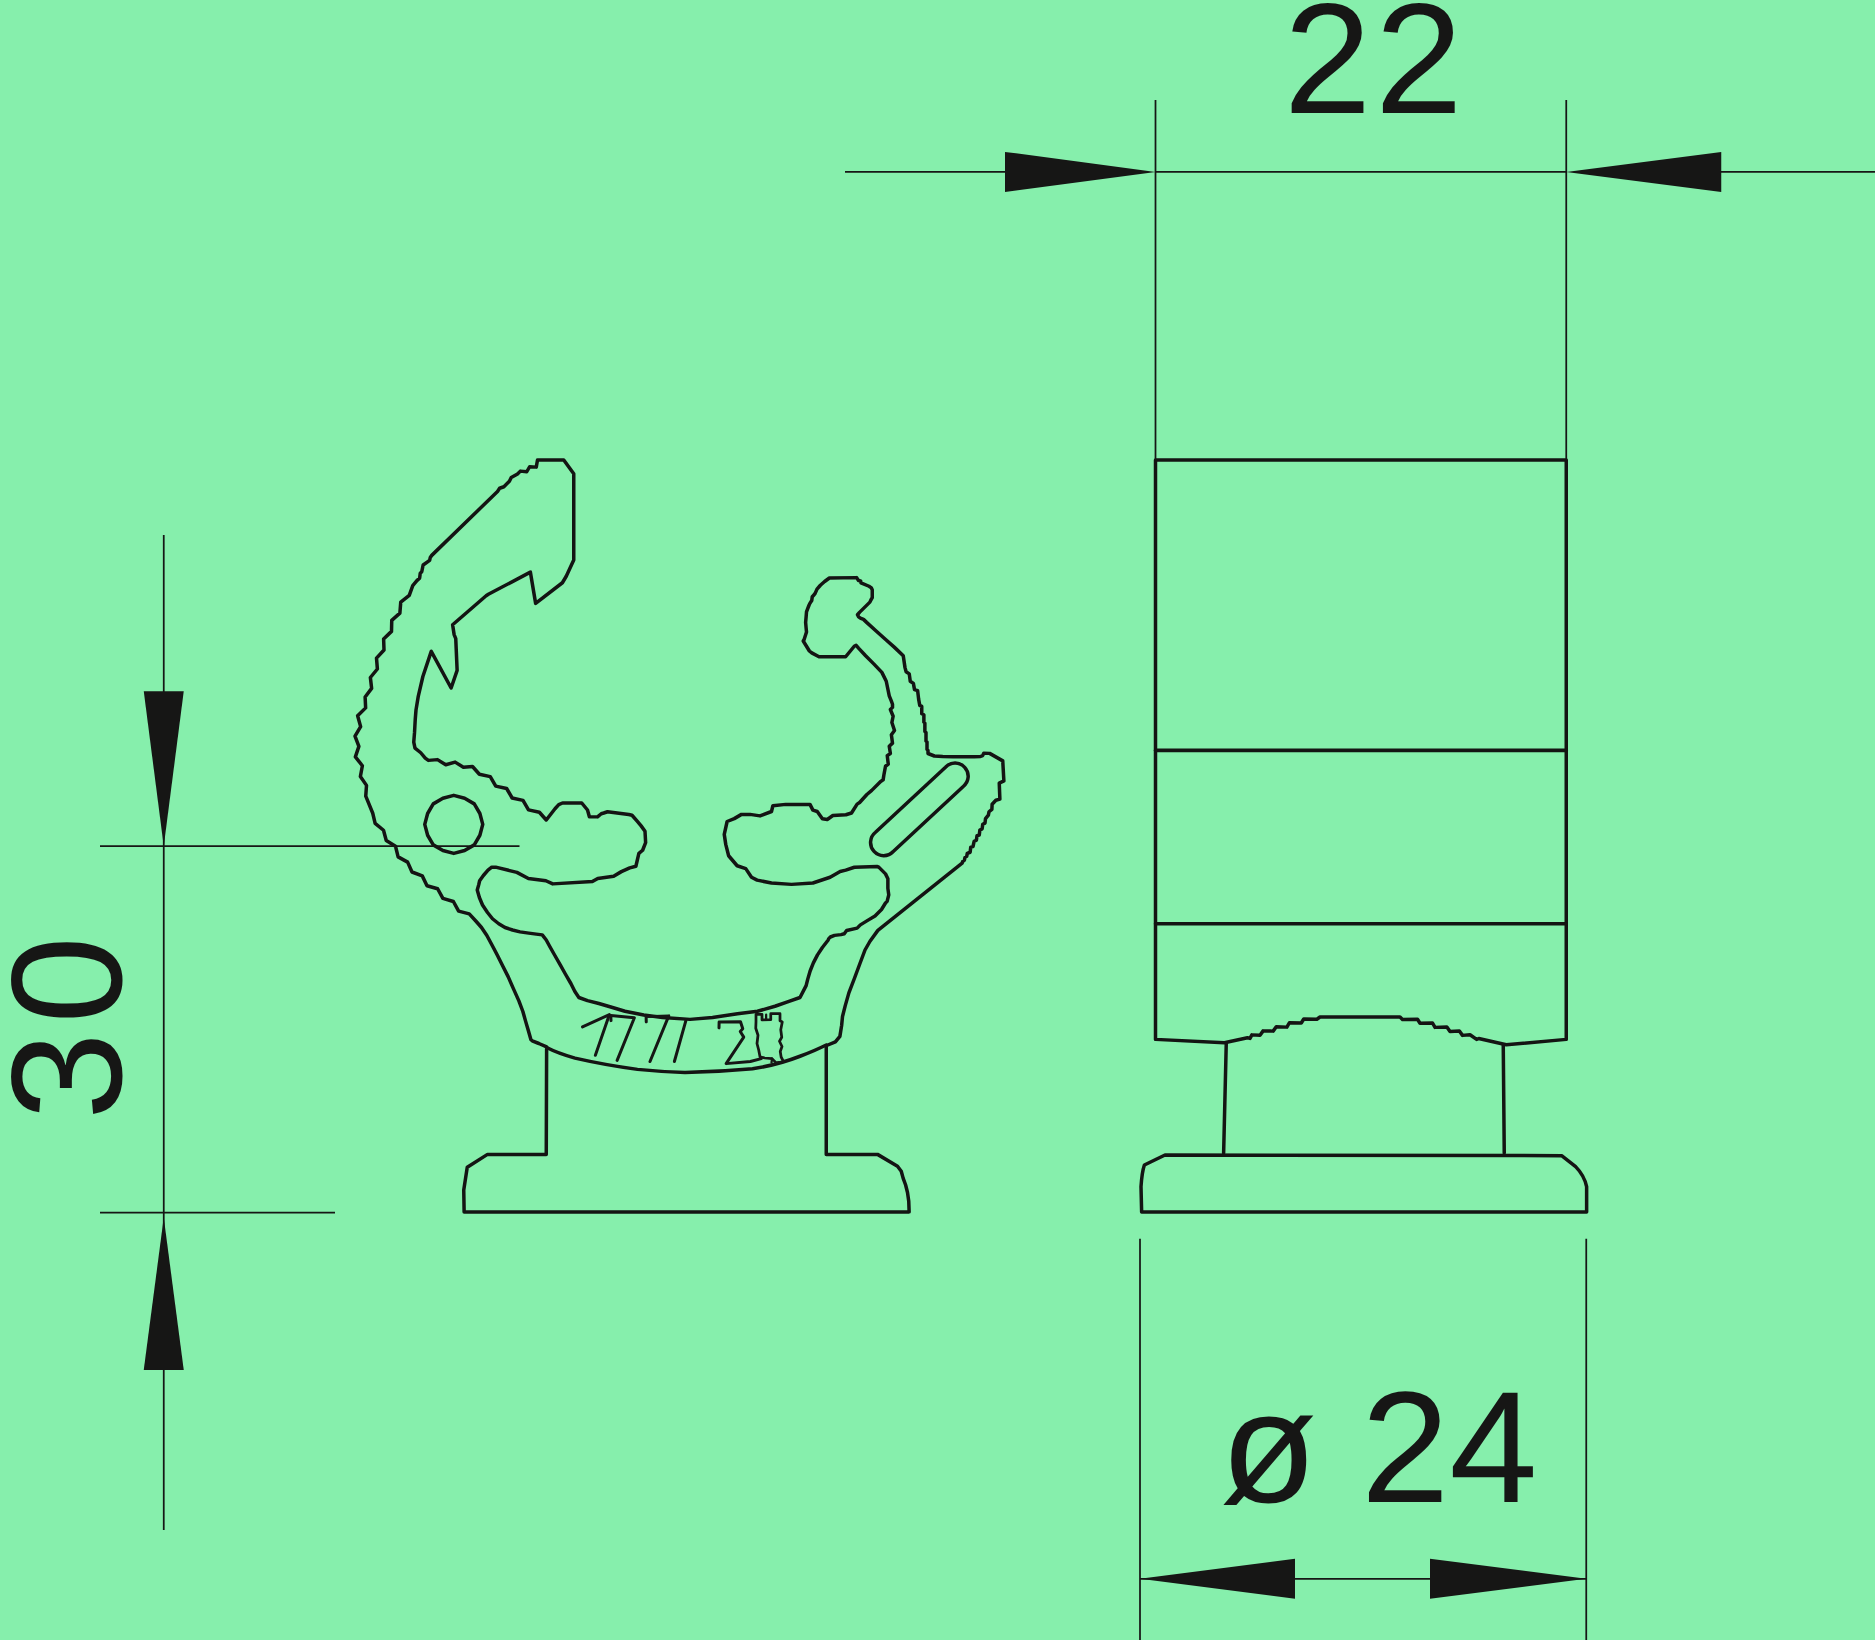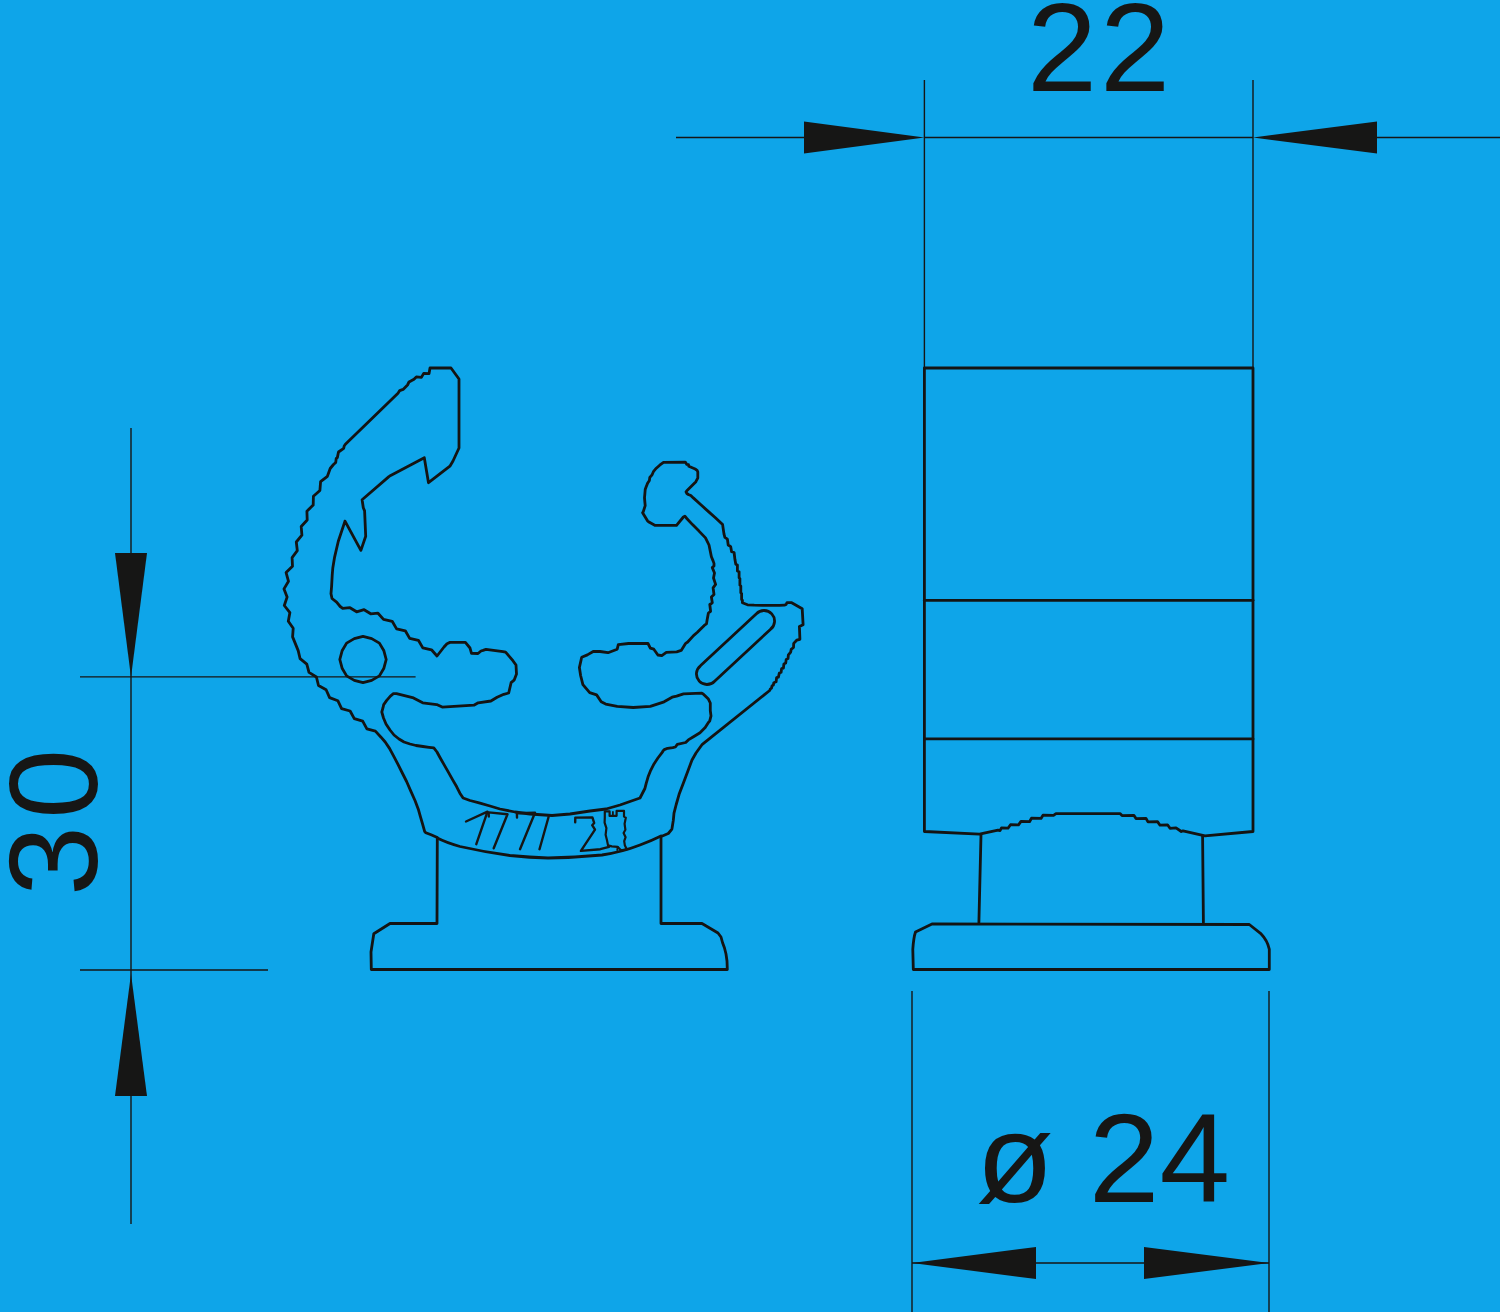--- a/index.html
+++ b/index.html
@@ -1,16 +1,16 @@
 <!DOCTYPE html>
 <html><head>
 <meta charset="utf-8">
 <style>
   html,body{margin:0;padding:0;background:#ffffff;}
-  .page{position:relative;width:1500px;height:1312px;background:#0ea5e9;overflow:hidden;}
+  .page{position:relative;width:1500px;height:1312px;background:#86efac;overflow:hidden;}
   svg{position:absolute;top:0;left:0;}
   text{font-family:"Liberation Sans",sans-serif;fill:#161615;}
 </style>
 </head>
 <body>
 <div class="page">
 <svg width="1500" height="1312" viewBox="0 0 1500 1312">
   <g fill="none" stroke="#141413" stroke-width="2.8" stroke-linejoin="round" stroke-linecap="round">
 
     <path d="M430.0 368.0 L451.0 368.0 L459.0 379.0 L459.0 448.0 L453.0 461.0 L449.9 466.2 L428.5 482.7 L424.3 457.7 L390.7 475.4 L388.9 476.6 L362.1 499.8 L363.3 507.7 L364.6 510.9 L365.7 536.3 L360.9 550.4 L345.0 521.1 L338.3 541.2 L334.6 557.1 L332.8 568.0 L332.2 575.4 L331.6 586.3 L331.0 593.7 L332.0 598.5 L336.6 602.2 L340.2 606.5 L342.7 608.3 L350.0 607.7 L356.6 611.8 L364.1 609.7 L370.7 613.8 L378.0 613.2 L383.5 619.4 L392.2 621.3 L396.6 628.9 L405.3 630.8 L409.7 638.4 L418.4 640.3 L422.8 647.9 L431.5 649.8 L437.0 656.0 L444.0 647.0 L447.0 643.7 L450.0 642.4 L465.4 642.4 L470.0 648.0 L471.5 653.4 L478.0 653.5 L481.0 651.0 L483.0 650.4 L486.0 649.4 L503.0 651.6 L505.6 652.2 L509.9 657.1 L512.9 660.7 L516.0 665.0 L516.5 674.1 L514.1 680.2 L511.1 682.7 L508.7 693.0 L503.8 694.3 L497.1 697.3 L490.9 701.0 L478.2 702.8 L473.9 705.2 L442.2 707.1 L436.7 704.6 L422.7 702.8 L413.5 697.9 L396.5 693.7 L393.4 693.7 L390.4 696.1 L386.7 700.4 L383.7 704.6 L383.0 707.7 L381.8 712.0 L383.5 718.0 L386.0 724.0 L390.0 730.0 L394.0 735.0 L399.0 739.0 L404.0 742.0 L410.0 744.0 L416.0 745.5 L423.0 746.5 L429.0 747.3 L433.8 747.9 L437.0 752.0 L439.7 757.0 L443.9 764.4 L448.2 771.9 L452.4 779.4 L456.7 786.8 L459.9 793.2 L463.1 798.0 L470.0 800.5 L479.1 802.8 L490.0 806.0 L500.0 809.0 L515.0 812.0 L530.0 814.0 L552.0 815.5 L570.0 814.0 L590.0 811.0 L606.0 809.0 L620.0 805.0 L630.0 801.5 L640.0 798.0 L644.9 788.5 L646.2 783.3 L648.1 776.8 L650.7 770.3 L654.0 763.9 L657.9 758.0 L662.4 752.2 L663.0 750.9 L664.3 749.6 L667.6 748.3 L672.8 747.7 L675.4 747.0 L677.3 744.4 L685.7 742.5 L688.3 739.9 L693.5 736.7 L700.0 732.8 L705.2 727.6 L708.4 722.4 L709.7 721.1 L711.0 715.9 L710.3 710.7 L710.3 703.0 L708.4 699.1 L703.2 693.9 L701.9 693.2 L683.5 693.8 L676.6 696.1 L672.1 697.2 L664.1 701.8 L650.3 706.4 L633.2 707.5 L617.2 706.4 L605.7 704.1 L601.2 701.8 L596.6 694.9 L589.7 692.6 L582.9 684.6 L580.6 675.5 L579.4 667.5 L581.7 657.2 L587.4 654.9 L593.2 651.5 L600.0 651.5 L608.0 652.7 L617.2 649.2 L618.3 644.6 L628.6 643.5 L648.0 643.5 L650.3 648.1 L653.8 649.2 L657.9 655.0 L661.8 655.6 L666.3 652.4 L676.7 651.8 L681.2 650.4 L685.7 643.3 L687.7 642.0 L693.5 635.6 L697.4 632.3 L704.5 625.2 L706.5 623.9 L707.1 620.0 L708.4 613.0 L710.6 611.3 L709.8 604.5 L712.3 602.8 L711.4 597.0 L714.0 594.5 L713.1 587.8 L715.6 584.4 L713.5 578.0 L714.5 573.0 L712.3 567.6 L714.0 565.9 L714.0 563.4 L713.1 560.9 L711.4 556.7 L709.0 545.0 L705.5 537.9 L699.0 531.1 L692.5 524.6 L686.8 518.5 L684.9 516.2 L683.4 517.0 L676.5 525.4 L655.2 525.4 L649.4 522.3 L647.5 520.8 L642.6 512.8 L643.3 511.6 L645.2 505.6 L644.9 502.5 L644.5 497.9 L644.9 493.4 L645.2 489.5 L646.0 487.3 L647.2 484.2 L647.9 482.7 L649.4 480.4 L649.8 477.4 L651.3 475.8 L652.1 474.7 L653.6 471.3 L656.3 468.2 L659.7 465.2 L663.5 462.4 L685.3 462.1 L686.8 464.4 L688.5 464.7 L688.8 466.3 L695.2 469.0 L697.1 470.3 L697.8 472.0 L697.8 478.1 L696.7 480.0 L695.9 481.7 L687.6 489.9 L686.0 491.8 L686.9 493.5 L688.3 494.5 L690.8 495.5 L693.3 497.9 L700.9 504.8 L708.5 511.6 L715.4 517.7 L722.6 524.6 L724.0 534.1 L724.9 537.4 L727.4 539.1 L728.2 545.0 L730.7 546.7 L731.6 551.7 L734.1 552.5 L734.9 559.3 L735.8 564.3 L737.4 565.1 L737.4 571.0 L739.1 571.8 L739.1 577.7 L739.9 578.5 L739.9 585.2 L740.8 586.0 L740.8 592.8 L741.6 593.6 L741.6 599.5 L742.4 600.3 L742.4 602.8 L747.5 604.8 L754.2 605.2 L762.6 605.4 L771.0 605.4 L779.4 605.4 L784.4 605.2 L786.1 604.5 L787.0 602.6 L791.7 602.7 L802.2 608.7 L803.1 624.7 L799.4 626.5 L799.9 639.3 L796.7 640.2 L793.7 643.4 L793.5 647.5 L791.2 649.4 L790.7 652.1 L788.4 654.9 L788.0 658.5 L786.2 659.4 L785.7 663.1 L783.9 664.0 L783.4 668.1 L781.6 668.6 L781.1 672.2 L779.3 673.1 L778.4 677.2 L776.6 677.7 L776.1 681.8 L773.8 682.7 L773.4 685.0 L772.0 685.9 L771.5 688.2 L770.2 689.1 L769.7 690.5 L702.3 744.3 L696.0 753.0 L692.0 760.0 L687.8 771.2 L683.5 782.8 L679.1 794.3 L676.2 804.5 L674.0 813.2 L673.3 820.4 L672.6 824.8 L671.9 829.1 L668.3 833.5 L661.8 836.2 L661.0 836.5 L661.0 923.5 L702.0 923.5 L718.0 933.0 L721.0 937.0 L722.5 942.5 L724.5 948.0 L726.0 954.0 L727.0 961.0 L727.3 969.5 L371.3 969.5 L371.0 952.0 L373.8 933.8 L390.0 923.5 L437.0 923.5 L437.3 837.5 L431.1 834.8 L425.8 832.7 L424.7 831.6 L422.6 824.2 L420.4 816.7 L418.3 809.2 L415.1 800.7 L410.8 791.1 L406.6 781.5 L402.3 773.0 L398.0 764.4 L393.8 756.4 L389.5 748.4 L385.2 742.0 L381.0 737.2 L375.4 731.1 L366.9 728.9 L362.7 721.2 L354.3 718.7 L350.1 711.0 L341.6 708.6 L337.8 700.7 L329.6 697.6 L326.1 689.7 L318.5 685.5 L316.4 677.0 L309.0 672.4 L306.8 664.2 L300.1 658.7 L298.2 650.6 L292.6 636.9 L293.2 628.3 L288.3 621.2 L289.9 612.6 L284.3 605.5 L287.1 597.1 L284.0 588.9 L288.5 581.3 L286.1 572.6 L292.5 566.3 L292.1 557.6 L297.3 550.7 L296.3 542.0 L301.9 535.2 L301.2 526.5 L307.2 520.0 L306.9 511.2 L313.2 505.1 L313.4 496.3 L319.9 490.5 L320.6 481.7 L327.4 476.3 L330.2 468.5 L333.5 464.5 L335.7 462.5 L336.2 458.6 L337.4 457.4 L338.5 452.0 L343.7 448.3 L344.2 446.0 L345.4 444.3 L398.0 393.2 L399.7 390.6 L403.1 389.4 L407.5 385.0 L409.0 382.0 L414.0 379.2 L416.3 376.9 L421.4 377.4 L423.7 373.4 L429.0 373.7 Z"></path>

